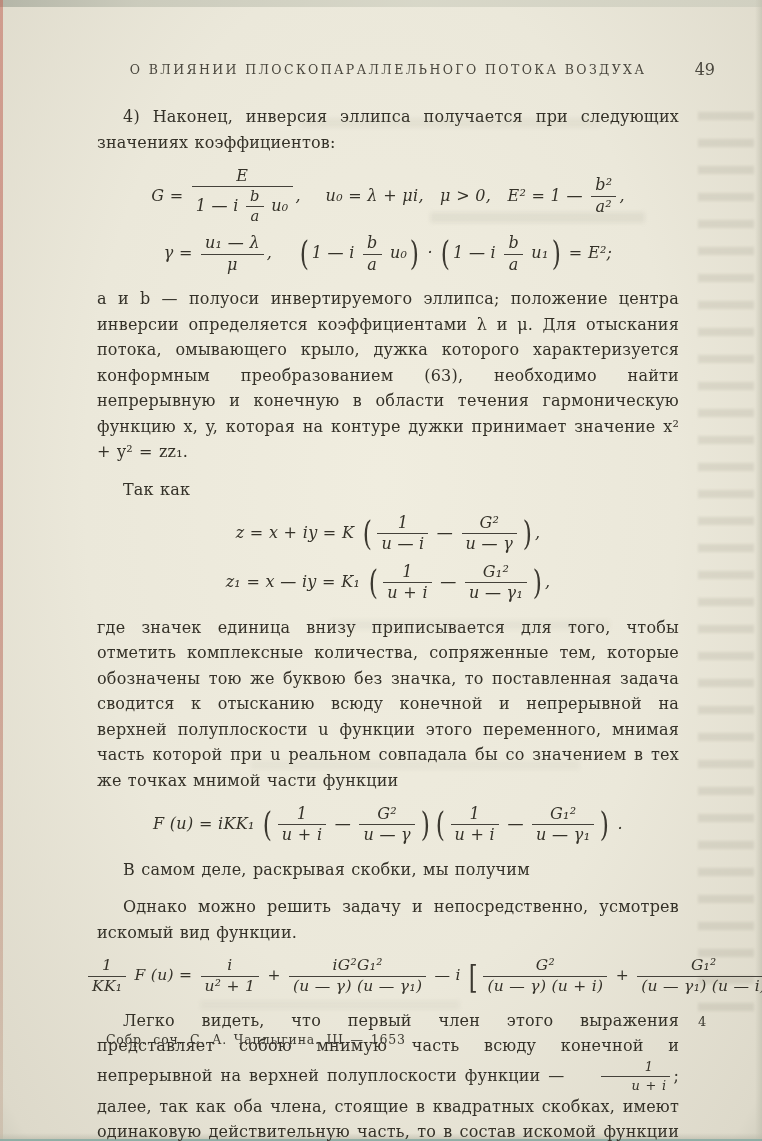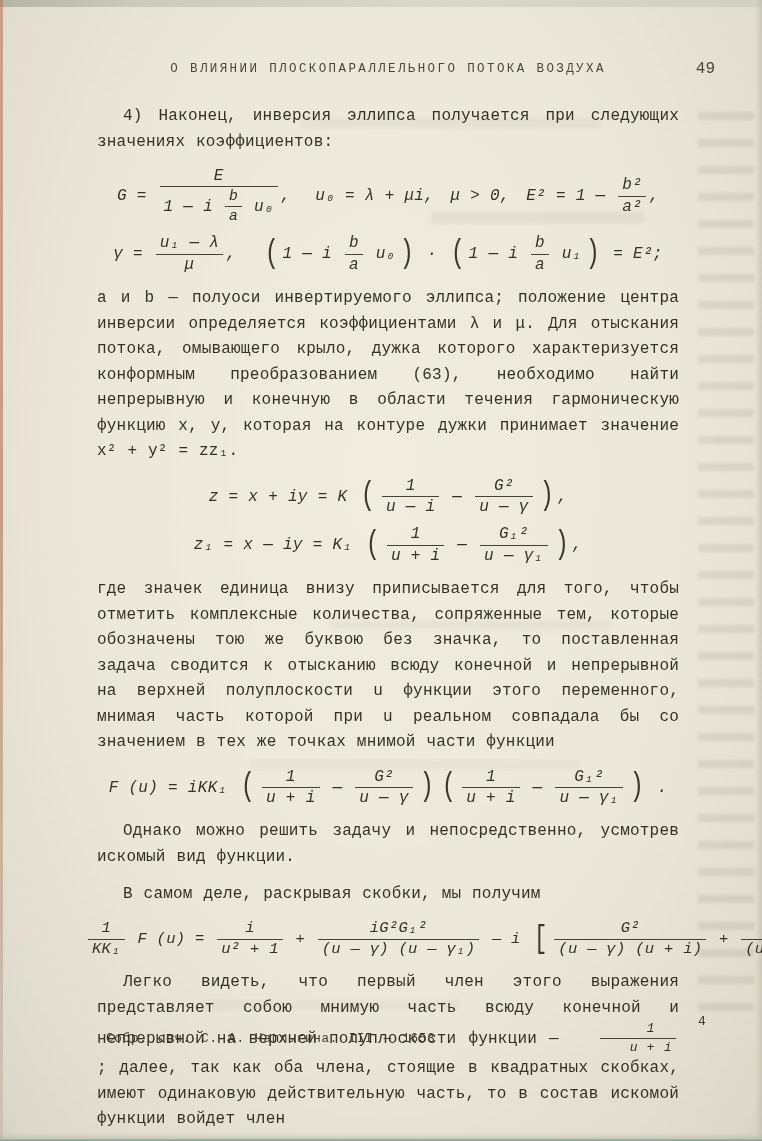--- a/index.html
+++ b/index.html
@@ -5,21 +5,20 @@
   html,body{margin:0;padding:0;}
   body{
     width:762px;height:1141px;overflow:hidden;position:relative;
     font-family:"DejaVu Serif","Liberation Serif",serif;
     background:#e9e6d8;
   }
   .scan{
     position:absolute;inset:0;
     background:
       radial-gradient(ellipse at 50% 42%, #f0eddf 0%, #ebe8da 55%, #ddd9ca 96%, #d2cfc0 100%);
-    font-family: Liberation Mono, monospace;
   }
   
   .edge-top{position:absolute;top:0;left:0;right:0;height:7px;
     background:linear-gradient(90deg,#a9ac9e,#c4c5b6 18%,#d3d3c4 55%,#cdcdbe 100%);opacity:.8;}
   .edge-left-red{position:absolute;top:0;left:0;width:3px;height:100%;
     background:linear-gradient(180deg,#c2685a 0%,#b85f52 45%,#c08a76 75%,#c7b5a2 100%);opacity:.55;}
   .edge-right{position:absolute;top:0;right:0;width:7px;height:100%;
     background:linear-gradient(270deg,#c2c0b0,rgba(194,192,176,0));opacity:.7;}
   .edge-bottom{position:absolute;bottom:0;left:0;right:0;height:8px;
     background:linear-gradient(180deg,rgba(185,184,168,0),#b9b8a8);opacity:.8;}
@@ -92,33 +91,34 @@
     </div>
 
     <p class="para indent">4) Наконец, инверсия эллипса получается при следующих значениях коэффициентов:</p>
 
     <div class="formula"><span class="mt">G = </span><span class="frac"><span class="num"><span class="mt">E</span></span><span class="den"><span class="mt">1 — i </span><span class="frac"><span class="num"><span class="mt">b</span></span><span class="den"><span class="mt">a</span></span></span><span class="mt"> u₀</span></span></span><span class="mt">,  </span><span class="mt">u₀ = λ + μi,</span><span class="mt"> </span><span class="mt">μ &gt; 0,</span><span class="mt"> </span><span class="mt">E² = 1 — </span><span class="frac"><span class="num"><span class="mt">b²</span></span><span class="den"><span class="mt">a²</span></span></span><span class="mt">,</span></div>
 
     <div class="formula"><span class="mt">γ = </span><span class="frac"><span class="num"><span class="mt">u₁ — λ</span></span><span class="den"><span class="mt">μ</span></span></span><span class="mt">,  </span><span class="bp">(</span><span class="mt">1 — i </span><span class="frac"><span class="num"><span class="mt">b</span></span><span class="den"><span class="mt">a</span></span></span><span class="mt"> u₀</span><span class="bp">)</span><span class="mt"> · </span><span class="bp">(</span><span class="mt">1 — i </span><span class="frac"><span class="num"><span class="mt">b</span></span><span class="den"><span class="mt">a</span></span></span><span class="mt"> u₁</span><span class="bp">)</span><span class="mt"> = E²;</span></div>
 
     <p class="para">a и b — полуоси инвертируемого эллипса; положение центра инверсии определяется коэффициентами λ и μ. Для отыскания потока, омывающего крыло, дужка которого характеризуется конформным преобразованием (63), необходимо найти непрерывную и конечную в области течения гармоническую функцию x, y, которая на контуре дужки принимает значение x² + y² = zz₁.</p>
 
+    <p class="para indent">Так как</p>
 
     <div class="formula"><span class="mt">z = x + iy = K </span><span class="bp">(</span><span class="frac"><span class="num"><span class="mt">1</span></span><span class="den"><span class="mt">u — i</span></span></span><span class="mt"> — </span><span class="frac"><span class="num"><span class="mt">G²</span></span><span class="den"><span class="mt">u — γ</span></span></span><span class="bp">)</span><span class="mt">,</span></div>
 
     <div class="formula"><span class="mt">z₁ = x — iy = K₁ </span><span class="bp">(</span><span class="frac"><span class="num"><span class="mt">1</span></span><span class="den"><span class="mt">u + i</span></span></span><span class="mt"> — </span><span class="frac"><span class="num"><span class="mt">G₁²</span></span><span class="den"><span class="mt">u — γ₁</span></span></span><span class="bp">)</span><span class="mt">,</span></div>
 
     <p class="para">где значек единица внизу приписывается для того, чтобы отметить комплексные количества, сопряженные тем, которые обозначены тою же буквою без значка, то поставленная задача сводится к отысканию всюду конечной и непрерывной на верхней полуплоскости u функции этого переменного, мнимая часть которой при u реальном совпадала бы со значением в тех же точках мнимой части функции</p>
 
     <div class="formula"><span class="mt">F (u) = iKK₁ </span><span class="bp">(</span><span class="frac"><span class="num"><span class="mt">1</span></span><span class="den"><span class="mt">u + i</span></span></span><span class="mt"> — </span><span class="frac"><span class="num"><span class="mt">G²</span></span><span class="den"><span class="mt">u — γ</span></span></span><span class="bp">)</span><span class="bp">(</span><span class="frac"><span class="num"><span class="mt">1</span></span><span class="den"><span class="mt">u + i</span></span></span><span class="mt"> — </span><span class="frac"><span class="num"><span class="mt">G₁²</span></span><span class="den"><span class="mt">u — γ₁</span></span></span><span class="bp">)</span><span class="mt"> .</span></div>
 
 
+    <p class="para indent">В самом деле, раскрывая скобки, мы получим</p>
+
     <p class="para indent">Однако можно решить задачу и непосредственно, усмотрев искомый вид функции.</p>
-
-    <p class="para indent">В самом деле, раскрывая скобки, мы получим</p>
 
     <div class="formula wide"><span class="frac"><span class="num"><span class="mt">1</span></span><span class="den"><span class="mt">KK₁</span></span></span><span class="mt"> F (u) = </span><span class="frac"><span class="num"><span class="mt">i</span></span><span class="den"><span class="mt">u² + 1</span></span></span><span class="mt"> + </span><span class="frac"><span class="num"><span class="mt">iG²G₁²</span></span><span class="den"><span class="mt">(u — γ) (u — γ₁)</span></span></span><span class="mt"> — i </span><span class="bp">[</span><span class="frac"><span class="num"><span class="mt">G²</span></span><span class="den"><span class="mt">(u — γ) (u + i)</span></span></span><span class="mt"> + </span><span class="frac"><span class="num"><span class="mt">G₁²</span></span><span class="den"><span class="mt">(u — γ₁) (u — i)</span></span></span><span class="bp">]</span></div>
 
     <p class="para indent">
       <span>Легко видеть, что первый член этого выражения представляет собою мнимую часть всюду конечной и непрерывной на верхней полуплоскости функции — </span><span class="imath"><span class="frac"><span class="num"><span class="mt">1</span></span><span class="den"><span class="mt">u + i</span></span></span></span><span>; далее, так как оба члена, стоящие в квадратных скобках, имеют одинаковую действительную часть, то в состав искомой функции войдет член</span>
     </p>
 
   </div>
 
   <div class="footer">Собр. соч. С. А. Чаплыгина. III — 1653</div>

